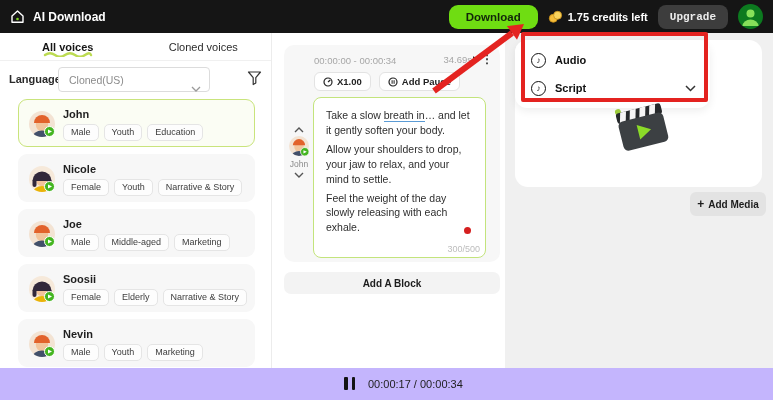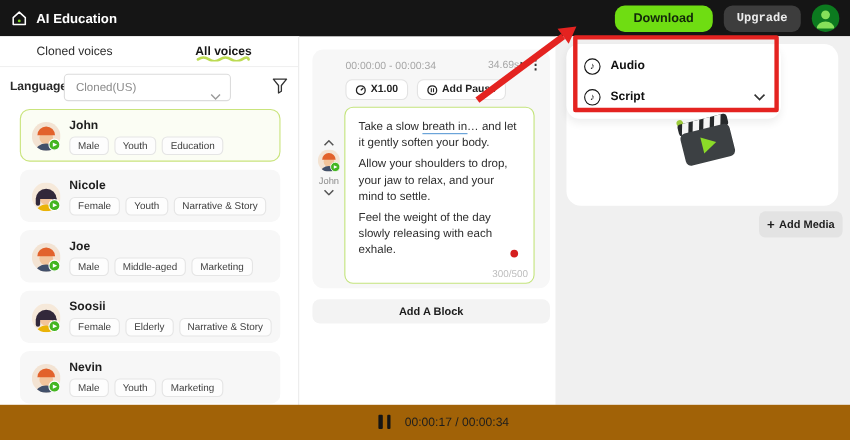--- a/index.html
+++ b/index.html
@@ -85,21 +85,21 @@
   .menu-label { font-size:11px; font-weight:700; color:#121212; }
   .menu-chevron { margin-left:auto; line-height:0; }
   .clapper { position:absolute; left:98px; top:58px; }
   .add-media { position:absolute; left:185px; top:159px; width:76px; height:24px; background:#e3e3e3;
                border:none; border-radius:6px; display:flex; align-items:center; justify-content:center;
                gap:4px; font-size:10px; font-weight:600; color:#1d1d1d; cursor:pointer;
                font-family:"Liberation Sans",sans-serif; }
   .plus-glyph { font-size:12px; font-weight:700; line-height:1; }
 
   
-  .playbar { position:absolute; left:0; top:368px; width:773px; height:32px; background:#a16207; }
+  .playbar { position:absolute; left:0; top:368px; width:773px; height:32px; background:#c4b5fd; }
   .play-controls { position:absolute; left:344px; top:9px; display:flex; align-items:center; gap:13px; }
   .pause-bars { display:flex; gap:4px; cursor:pointer; }
   .pause-bars span { display:block; width:3.5px; height:13px; background:#141414; border-radius:1px; }
   .play-time { font-size:11px; color:#1d1d1d; }
 
   
   .anno-rect { position:absolute; left:521px; top:32px; width:187px; height:70px;
                border:4px solid #e42320; border-radius:2px; z-index:60; pointer-events:none; }
   .anno-arrow { position:absolute; left:0; top:0; z-index:70; pointer-events:none; }
   .anno-dot { position:absolute; left:464px; top:227px; width:7px; height:7px; border-radius:50%;
@@ -111,46 +111,55 @@
 <div class="screen">
 
   <div class="topbar">
     <div class="brand">
       <span style="line-height:0;">
         <svg width="15" height="15" viewBox="0 0 15 15">
             <path d="M2,7 L7.5,2 L13,7 V13.2 H2 Z" stroke="#fff" stroke-width="1.4" fill="none" stroke-linejoin="round"></path>
             <circle cx="7.5" cy="10" r="1.3" fill="#7ed321"></circle>
           </svg>
       </span>
-      <span class="brand-title">AI Education</span>
+      <span class="brand-title">AI Download</span>
     </div>
     <div class="top-right">
       <button class="btn-download">Download</button>
+      <div class="credits">
+        <span style="line-height:0;">
+          <svg width="15" height="13" viewBox="0 0 15 13">
+              <circle cx="5.3" cy="8.3" r="4" fill="#f6bd3a" stroke="#c98f17" stroke-width="0.8"></circle>
+              <circle cx="9.6" cy="5.3" r="4" fill="#fad35c" stroke="#c98f17" stroke-width="0.8"></circle>
+            </svg>
+        </span>
+        <span>1.75 credits left</span>
+      </div>
       <button class="btn-upgrade">Upgrade</button>
       <div class="top-avatar">
         <svg width="25" height="25" viewBox="0 0 25 25">
             <circle cx="12.5" cy="9.5" r="4" fill="#86e05a"></circle>
             <path d="M4.5,22 a8,6.5 0 0 1 16,0 z" fill="#86e05a"></path>
           </svg>
       </div>
     </div>
   </div>
 
   <div class="sidebar">
     <div class="tabs">
-      <div class="tab">
-        <span>Cloned voices</span>
-      </div>
       <div class="tab active">
         <span>All voices</span>
         <span class="squiggle">
           <svg width="50" height="6" viewBox="0 0 50 6">
               <path d="M2,4 q5,-3.5 10,0 t10,0 t10,0 t10,0 t6,0" stroke="#bcdb52" stroke-width="2.4" fill="none" stroke-linecap="round"></path>
             </svg>
         </span>
+      </div>
+      <div class="tab">
+        <span>Cloned voices</span>
       </div>
     </div>
     <div class="langrow">
       <span class="lang-label">Language</span>
       <div class="lang-select">
         <span class="lang-value">Cloned(US)</span>
         <span class="lang-chevron">
           <svg width="10" height="6" viewBox="0 0 10 6">
               <polyline points="1,1 5,5 9,1" stroke="#9a9a9a" stroke-width="1.3" fill="none"></polyline>
             </svg>

